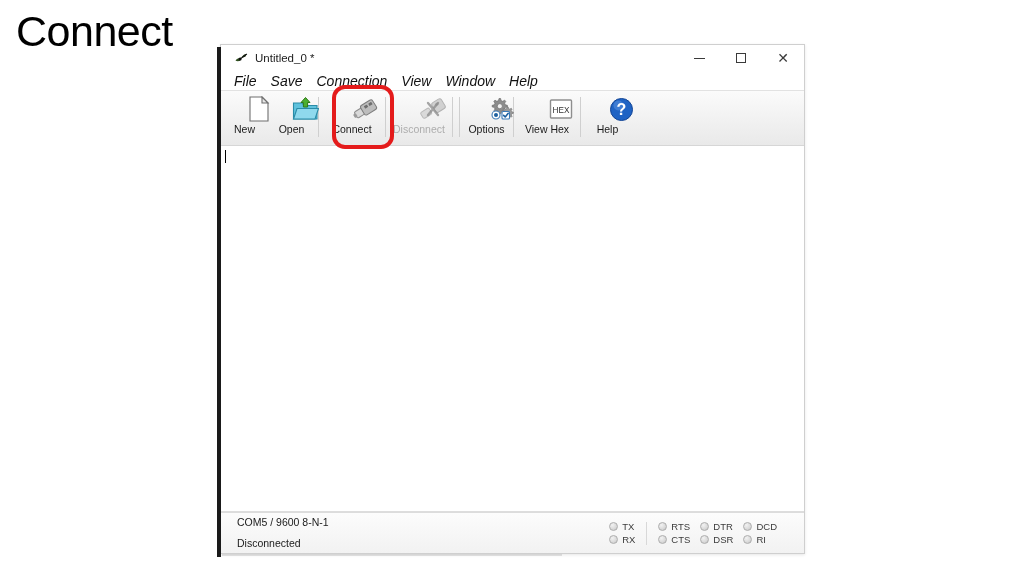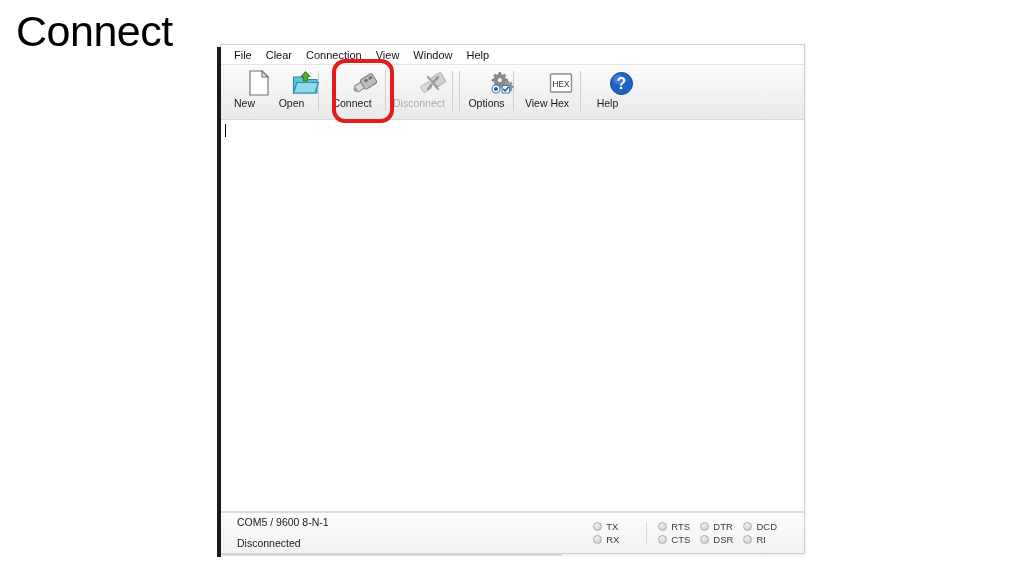--- a/index.html
+++ b/index.html
@@ -116,25 +116,26 @@
   
   .menubar {
     height: 19px;
     background: #ffffff;
     display: flex;
     align-items: center;
     padding-left: 11px;
     flex: 0 0 auto;
   }
   .menu-item {
-    font-size: 11px;
+    font-size: 14px;
     color: #111111;
     padding: 0 7px;
     font-family: "Liberation Sans", sans-serif;
     white-space: nowrap;
+    font-style: italic;
   }
   .menu-item:first-child { padding-left: 2px; }
 
   
   .toolbar {
     height: 54px;
     background: linear-gradient(to bottom, #fbfbfb 0%, #f1f1f1 55%, #e9e9e9 100%);
     border-top: 1px solid #e2e2e2;
     border-bottom: 1px solid #d6d6d6;
     display: flex;
@@ -238,21 +239,20 @@
     flex: 0 0 auto;
     padding-right: 16px;
   }
   .led-group {
     display: flex;
     align-items: center;
     padding: 0 6px;
   }
   .led-group + .led-group {
     border-left: 1px solid #d8d8d8;
-    margin-left: 16px;
   }
   .led-col {
     display: flex;
     flex-direction: column;
     justify-content: flex-end;
     gap: 4px;
     padding: 0 5px;
   }
   .led-row {
     display: flex;
@@ -288,24 +288,47 @@
 </style>
 </head>
 <body>
 
 <div class="slide-title">Connect</div>
 
 <div class="left-gutter"></div>
 
 <div class="app-window">
 
+  <div class="titlebar">
+    <span class="title-icon">
+      <svg width="16" height="16" viewBox="0 0 16 16">
+        <path d="M2.5 10.5 C4 8.5 6.5 7.5 8 7.8 L7.2 10.8 C5.5 11.5 3.5 11.4 2.5 10.5 Z" fill="#2f4f1f"></path>
+        <path d="M8.2 7.6 C9.5 5.5 11.5 4.2 13.2 4 L12.6 6.6 C11 7.4 9.3 7.9 8.2 7.6 Z" fill="#1f3312"></path>
+        <path d="M7.4 8.2 L13.6 3.6 L14.2 4.4 L8.0 9.0 Z" fill="#111111"></path>
+        <circle cx="7.1" cy="9.1" r="1.5" fill="#0d0d0d"></circle>
+      </svg>
+    </span>
+    <span class="title-text">Untitled_0 *</span>
+
+    <div class="win-controls">
+      <div class="win-btn min">
+          <span></span>
+        </div>
+      <div class="win-btn max">
+          <span></span>
+        </div>
+      <div class="win-btn close">
+          <span>✕</span>
+        </div>
+    </div>
+  </div>
 
   <div class="menubar">
     <div class="menu-item">File</div>
-    <div class="menu-item">Clear</div>
+    <div class="menu-item">Save</div>
     <div class="menu-item">Connection</div>
     <div class="menu-item">View</div>
     <div class="menu-item">Window</div>
     <div class="menu-item">Help</div>
   </div>
 
   <div class="toolbar">
 
     <div class="tb-btn">
       <span class="tb-ico">

